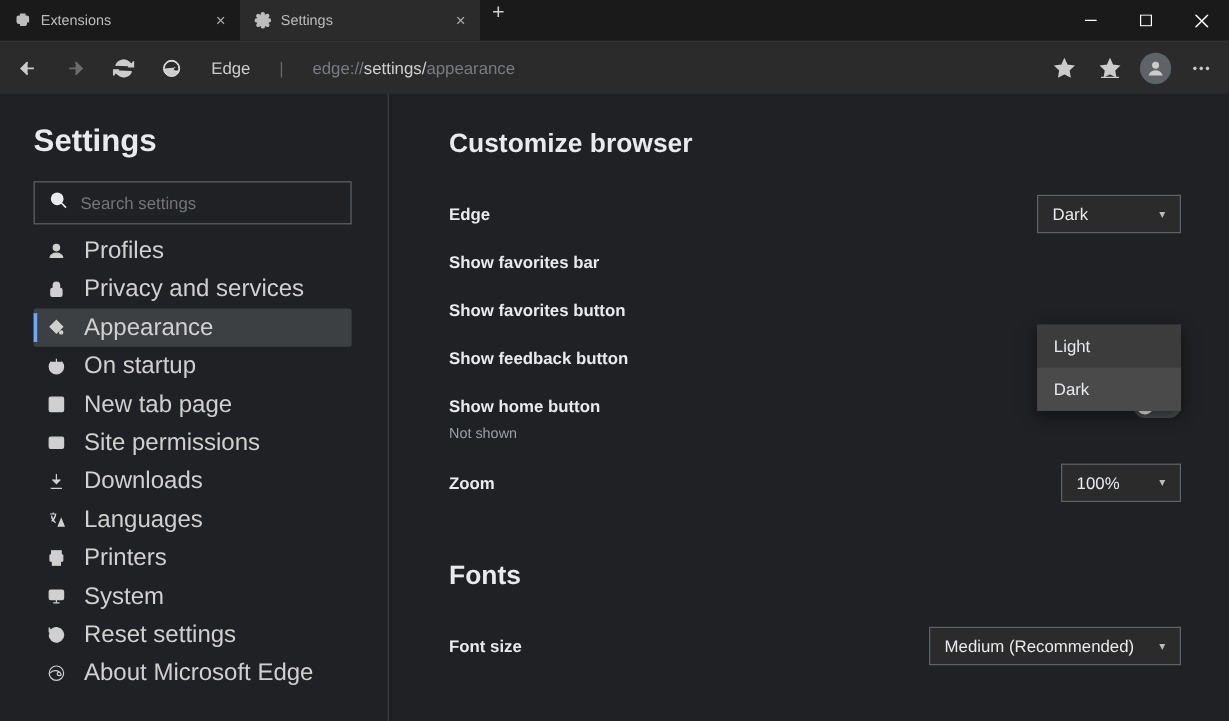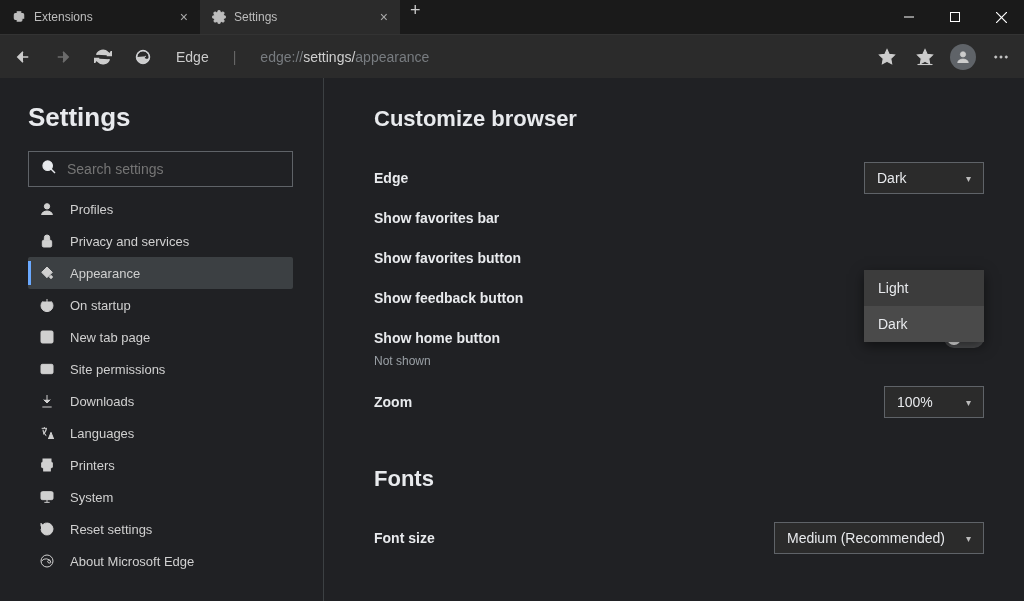--- a/index.html
+++ b/index.html
@@ -23,21 +23,21 @@
     .addr-url .dim { color: #787c80; }
     .addr-url .lit { color: #d0d0d0; }
     .right-tools { display: flex; align-items: center; gap: 4px; }
     .avatar { width: 26px; height: 26px; border-radius: 50%; background: #5f6368; display: flex; align-items: center; justify-content: center; }
     .content { display: flex; height: calc(100% - 78px); }
     .sidebar { width: 324px; border-right: 1px solid #3c4043; padding: 24px 20px 0 28px; }
     .sidebar h1 { font-size: 26px; font-weight: 600; margin-bottom: 18px; }
     .searchbox { display: flex; align-items: center; gap: 10px; height: 36px; border: 1px solid #5f6368; padding: 0 12px; margin-bottom: 0; width: 265px; }
     .searchbox input { background: transparent; border: none; outline: none; color: #9aa0a6; font-size: 14px; flex: 1; }
     .nav { margin-top: 6px; }
-    .nav-item { display: flex; align-items: center; gap: 14px; height: 32px; padding: 0 10px; color: #d0d0d0; font-size: 13px; cursor: pointer; border-radius: 2px; width: 265px; }
+    .nav-item { display: flex; align-items: center; gap: 14px; height: 32px; padding: 0 10px; color: #d0d0d0; font-size: 20px; cursor: pointer; border-radius: 2px; width: 265px; }
     .nav-item .nav-icon { width: 18px; display: flex; justify-content: center; }
     .nav-item.active { background: #3c4043; position: relative; }
     .nav-item.active::before { content: ""; position: absolute; left: 0; top: 4px; bottom: 4px; width: 3px; background: #6aa9ff; }
     .main { flex: 1; padding: 28px 40px 0 50px; overflow-y: auto; position: relative; }
     .main h2 { font-size: 22px; font-weight: 600; margin-bottom: 26px; }
     .row { display: flex; align-items: center; height: 40px; }
     .row .label { font-size: 14px; font-weight: 600; color: #e8eaed; }
     .row .control { margin-left: auto; }
     .subtext { font-size: 12px; color: #9aa0a6; margin-top: -4px; margin-bottom: 8px; }
     .select-box { display: flex; align-items: center; justify-content: space-between; border: 1px solid #5f6368; height: 32px; padding: 0 12px; font-size: 14px; cursor: pointer; min-width: 100px; background: #2b2b2b; }

